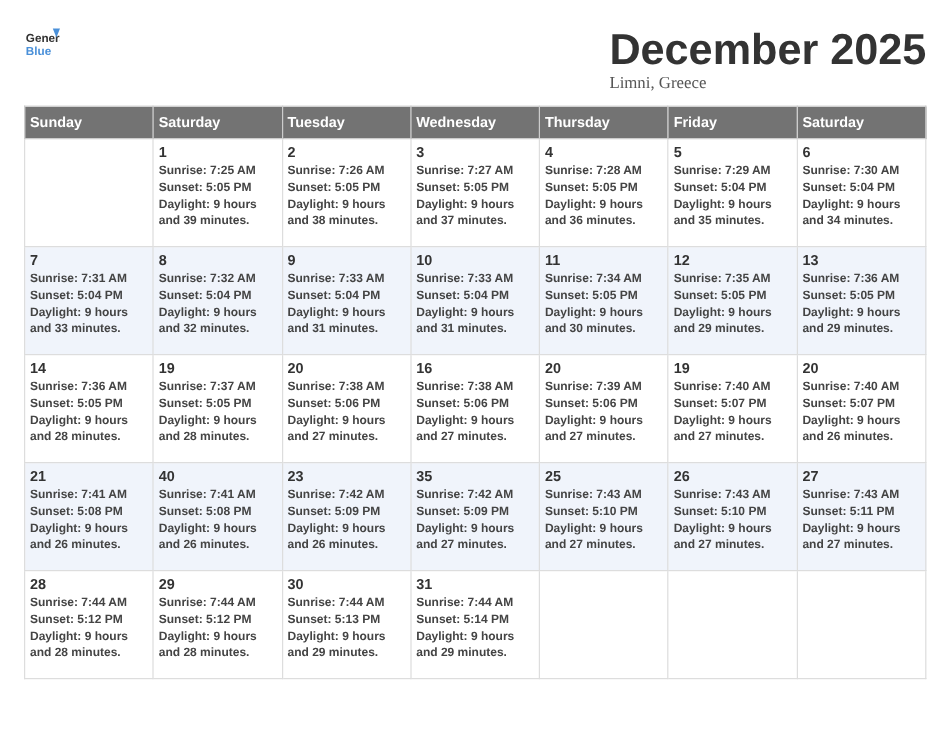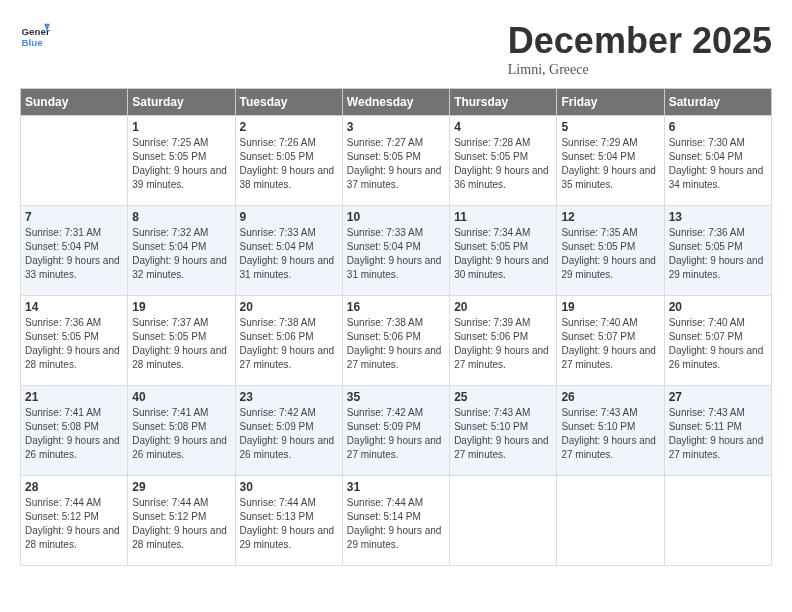--- a/index.html
+++ b/index.html
@@ -61,20 +61,21 @@
       font-weight: bold;
       font-size: 12px;
       color: #333;
       display: block;
       margin-bottom: 2px;
     }
     .day-info {
       font-size: 10px;
       color: #444;
       line-height: 1.4;
+      font-weight: bold;
     }
     .empty-cell {
       background: #f9f9f9;
     }
     .row-even td {
       background-color: #f0f4fb;
     }
     .row-odd td {
       background-color: #ffffff;
     }

